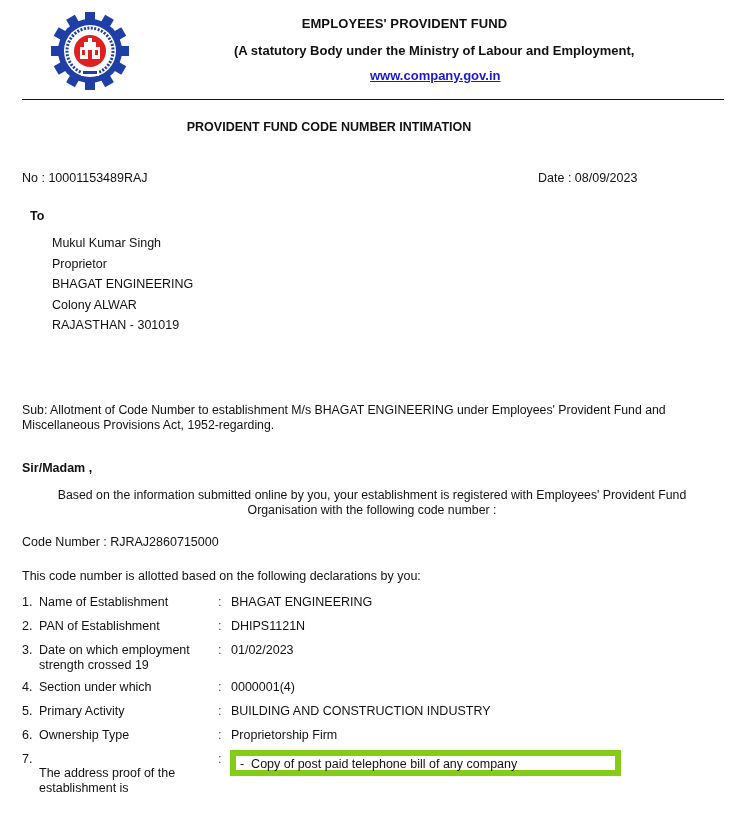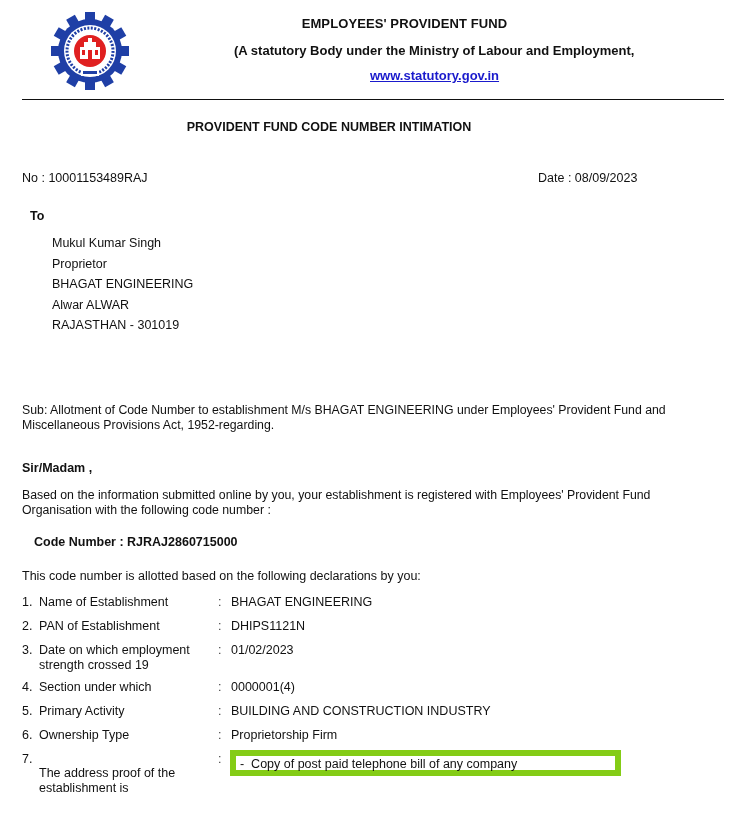--- a/index.html
+++ b/index.html
@@ -104,26 +104,27 @@
       top: 461px;
       font-weight: bold;
     }
     .intro {
       position: absolute;
       left: 22px;
       top: 488px;
       width: 700px;
       line-height: 15px;
       font-size: 12.3px;
+      text-align: center;
     }
     .code-number {
       position: absolute;
-      left: 34px;
+      left: 22px;
       top: 535px;
-      font-weight: bold;
+      font-weight: normal;
     }
     .decl-intro {
       position: absolute;
       left: 22px;
       top: 569px;
     }
 
     
     .decl-row {
       position: absolute;
@@ -204,35 +205,35 @@
       </g>
 
       <rect x="-9" y="18" width="18" height="7" fill="#ffffff"></rect>
       <rect x="-7" y="20" width="14" height="3" fill="#1f3fa6"></rect>
     </g>
   </svg>
 </div>
 
 <div class="org-name">EMPLOYEES' PROVIDENT FUND</div>
 <div class="org-sub">(A statutory Body under the Ministry of Labour and Employment,</div>
-<a class="org-link">www.statutory.gov.in</a>
+<a class="org-link">www.company.gov.in</a>
 
 <div class="hr"></div>
 
 <div class="doc-title">PROVIDENT FUND CODE NUMBER INTIMATION</div>
 
 <div class="ref-no">No : 10001153489RAJ</div>
 <div class="ref-date">Date : 08/09/2023</div>
 
 <div class="to-label">To</div>
 <div class="address">
   <div>Mukul Kumar Singh</div>
   <div>Proprietor</div>
   <div>BHAGAT ENGINEERING</div>
-  <div>Alwar ALWAR</div>
+  <div>Colony ALWAR</div>
   <div>RAJASTHAN - 301019</div>
 </div>
 
 <div class="subject">Sub: Allotment of Code Number to establishment M/s BHAGAT ENGINEERING under Employees' Provident Fund and Miscellaneous Provisions Act, 1952-regarding.</div>
 <div class="salutation">Sir/Madam ,</div>
 <div class="intro">Based on the information submitted online by you, your establishment is registered with Employees' Provident Fund Organisation with the following code number :</div>
 <div class="code-number">Code Number : RJRAJ2860715000</div>
 <div class="decl-intro">This code number is allotted based on the following declarations by you:</div>
 
 <div class="decl-row" style="top:595px;">

